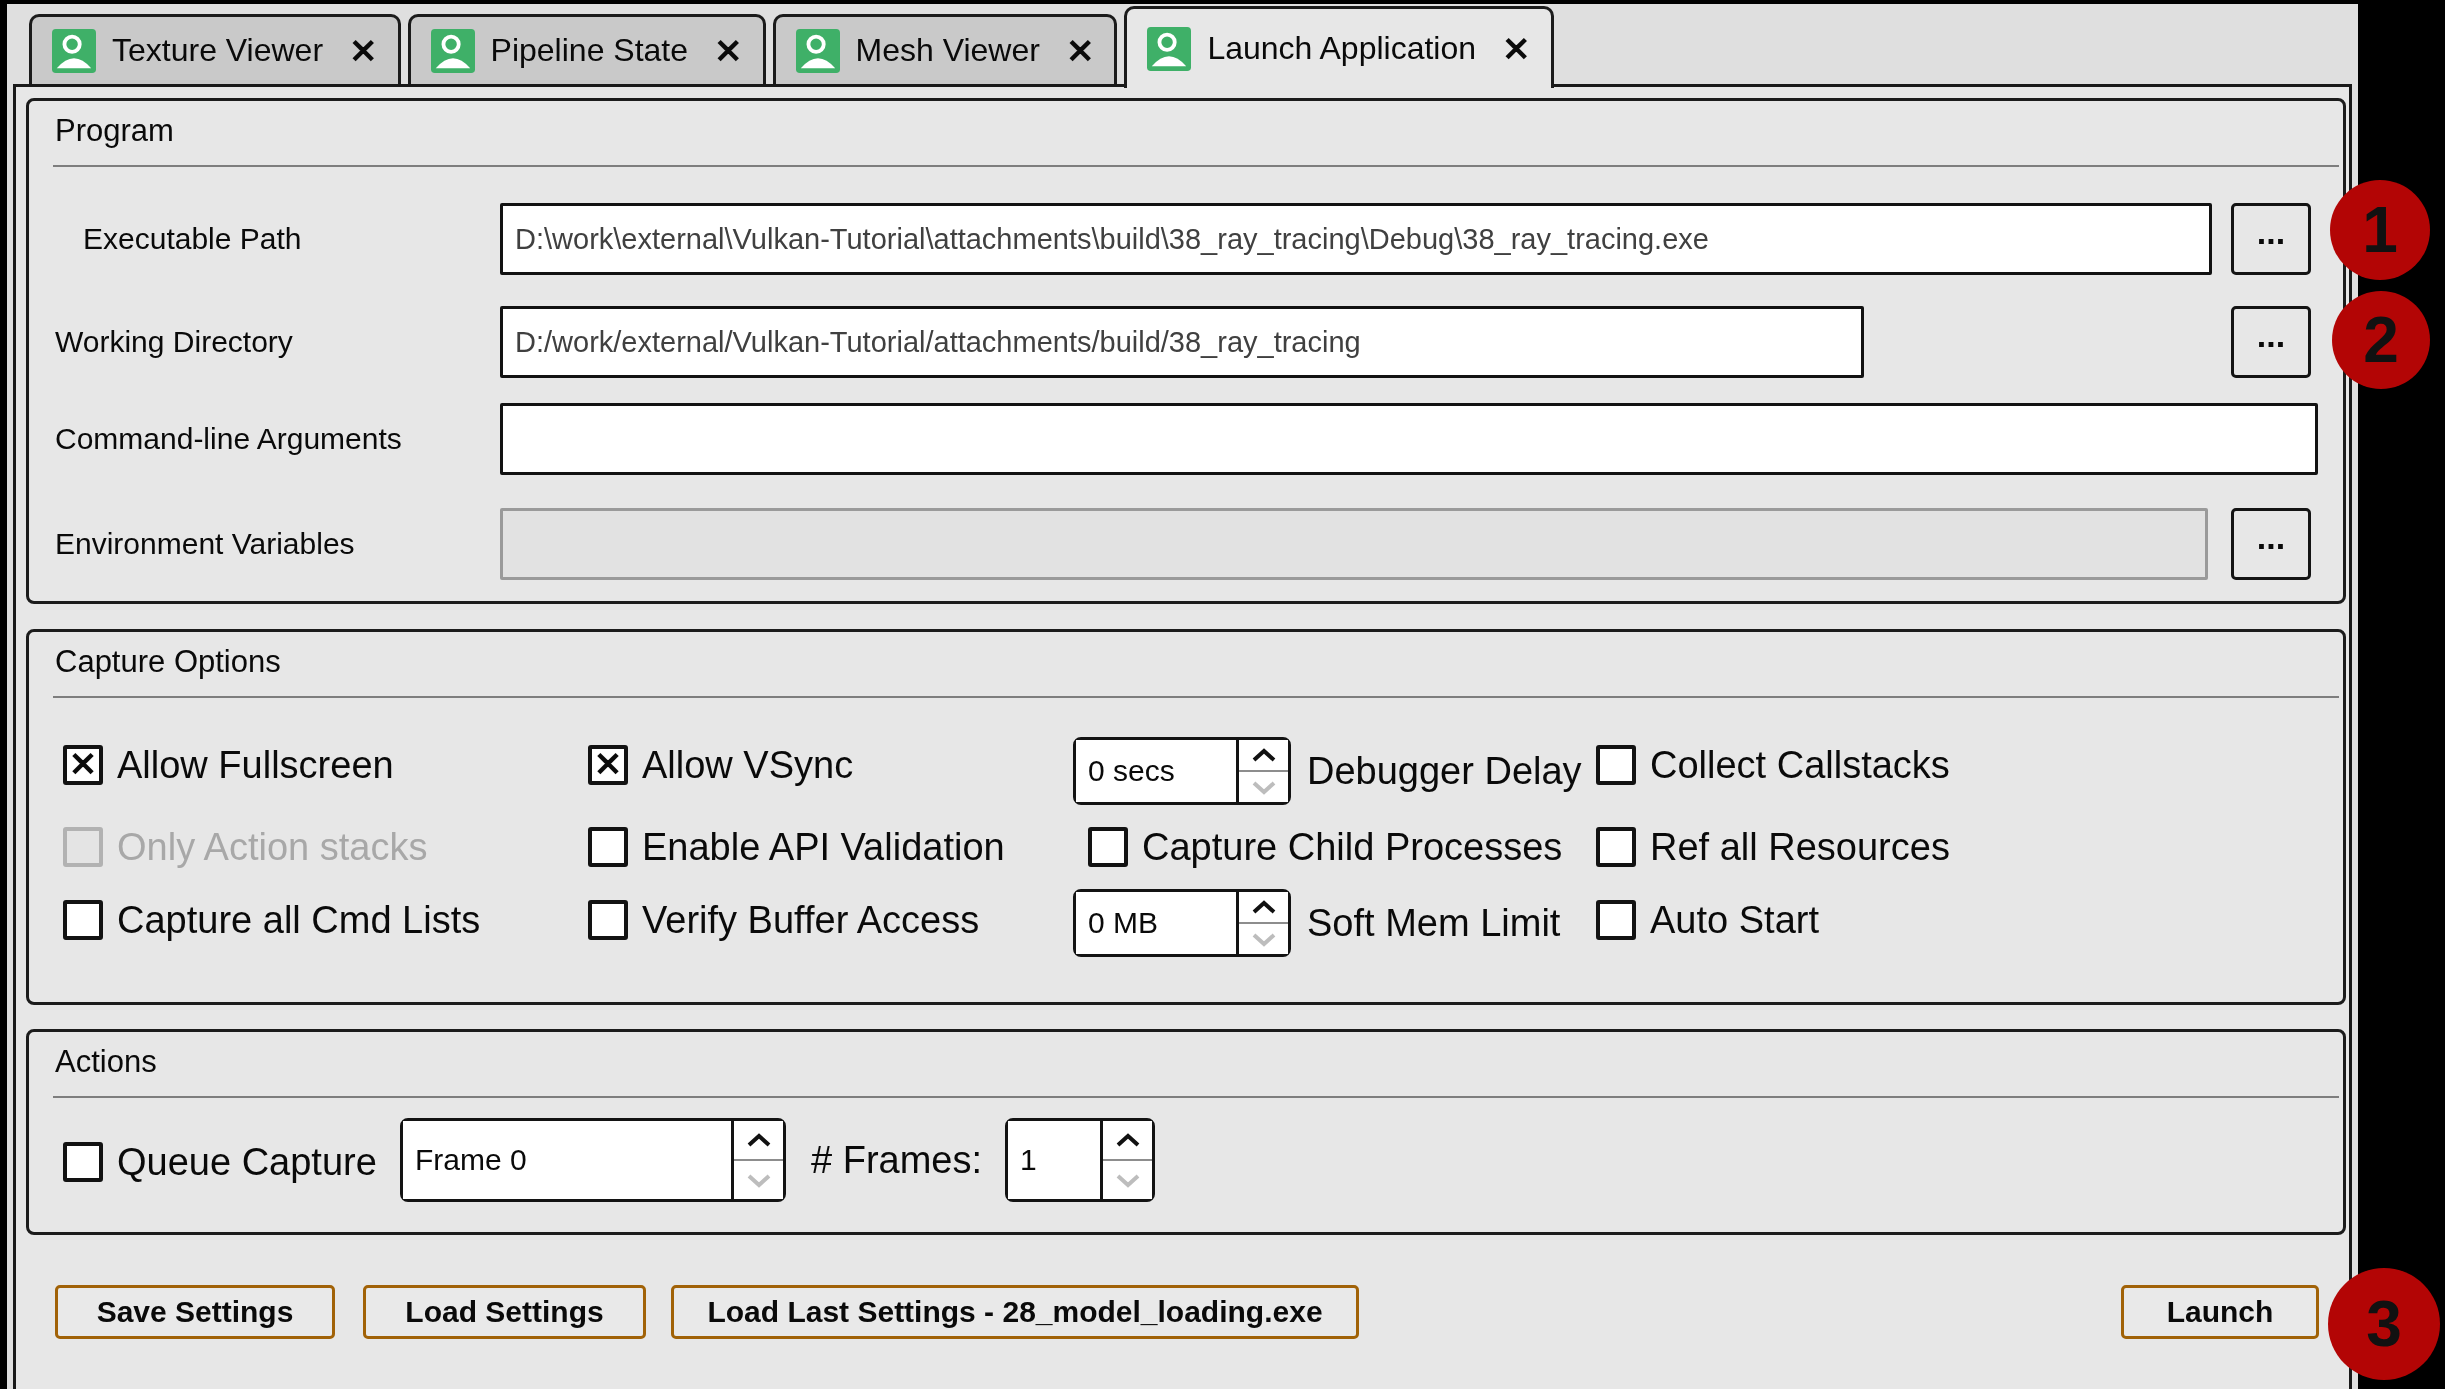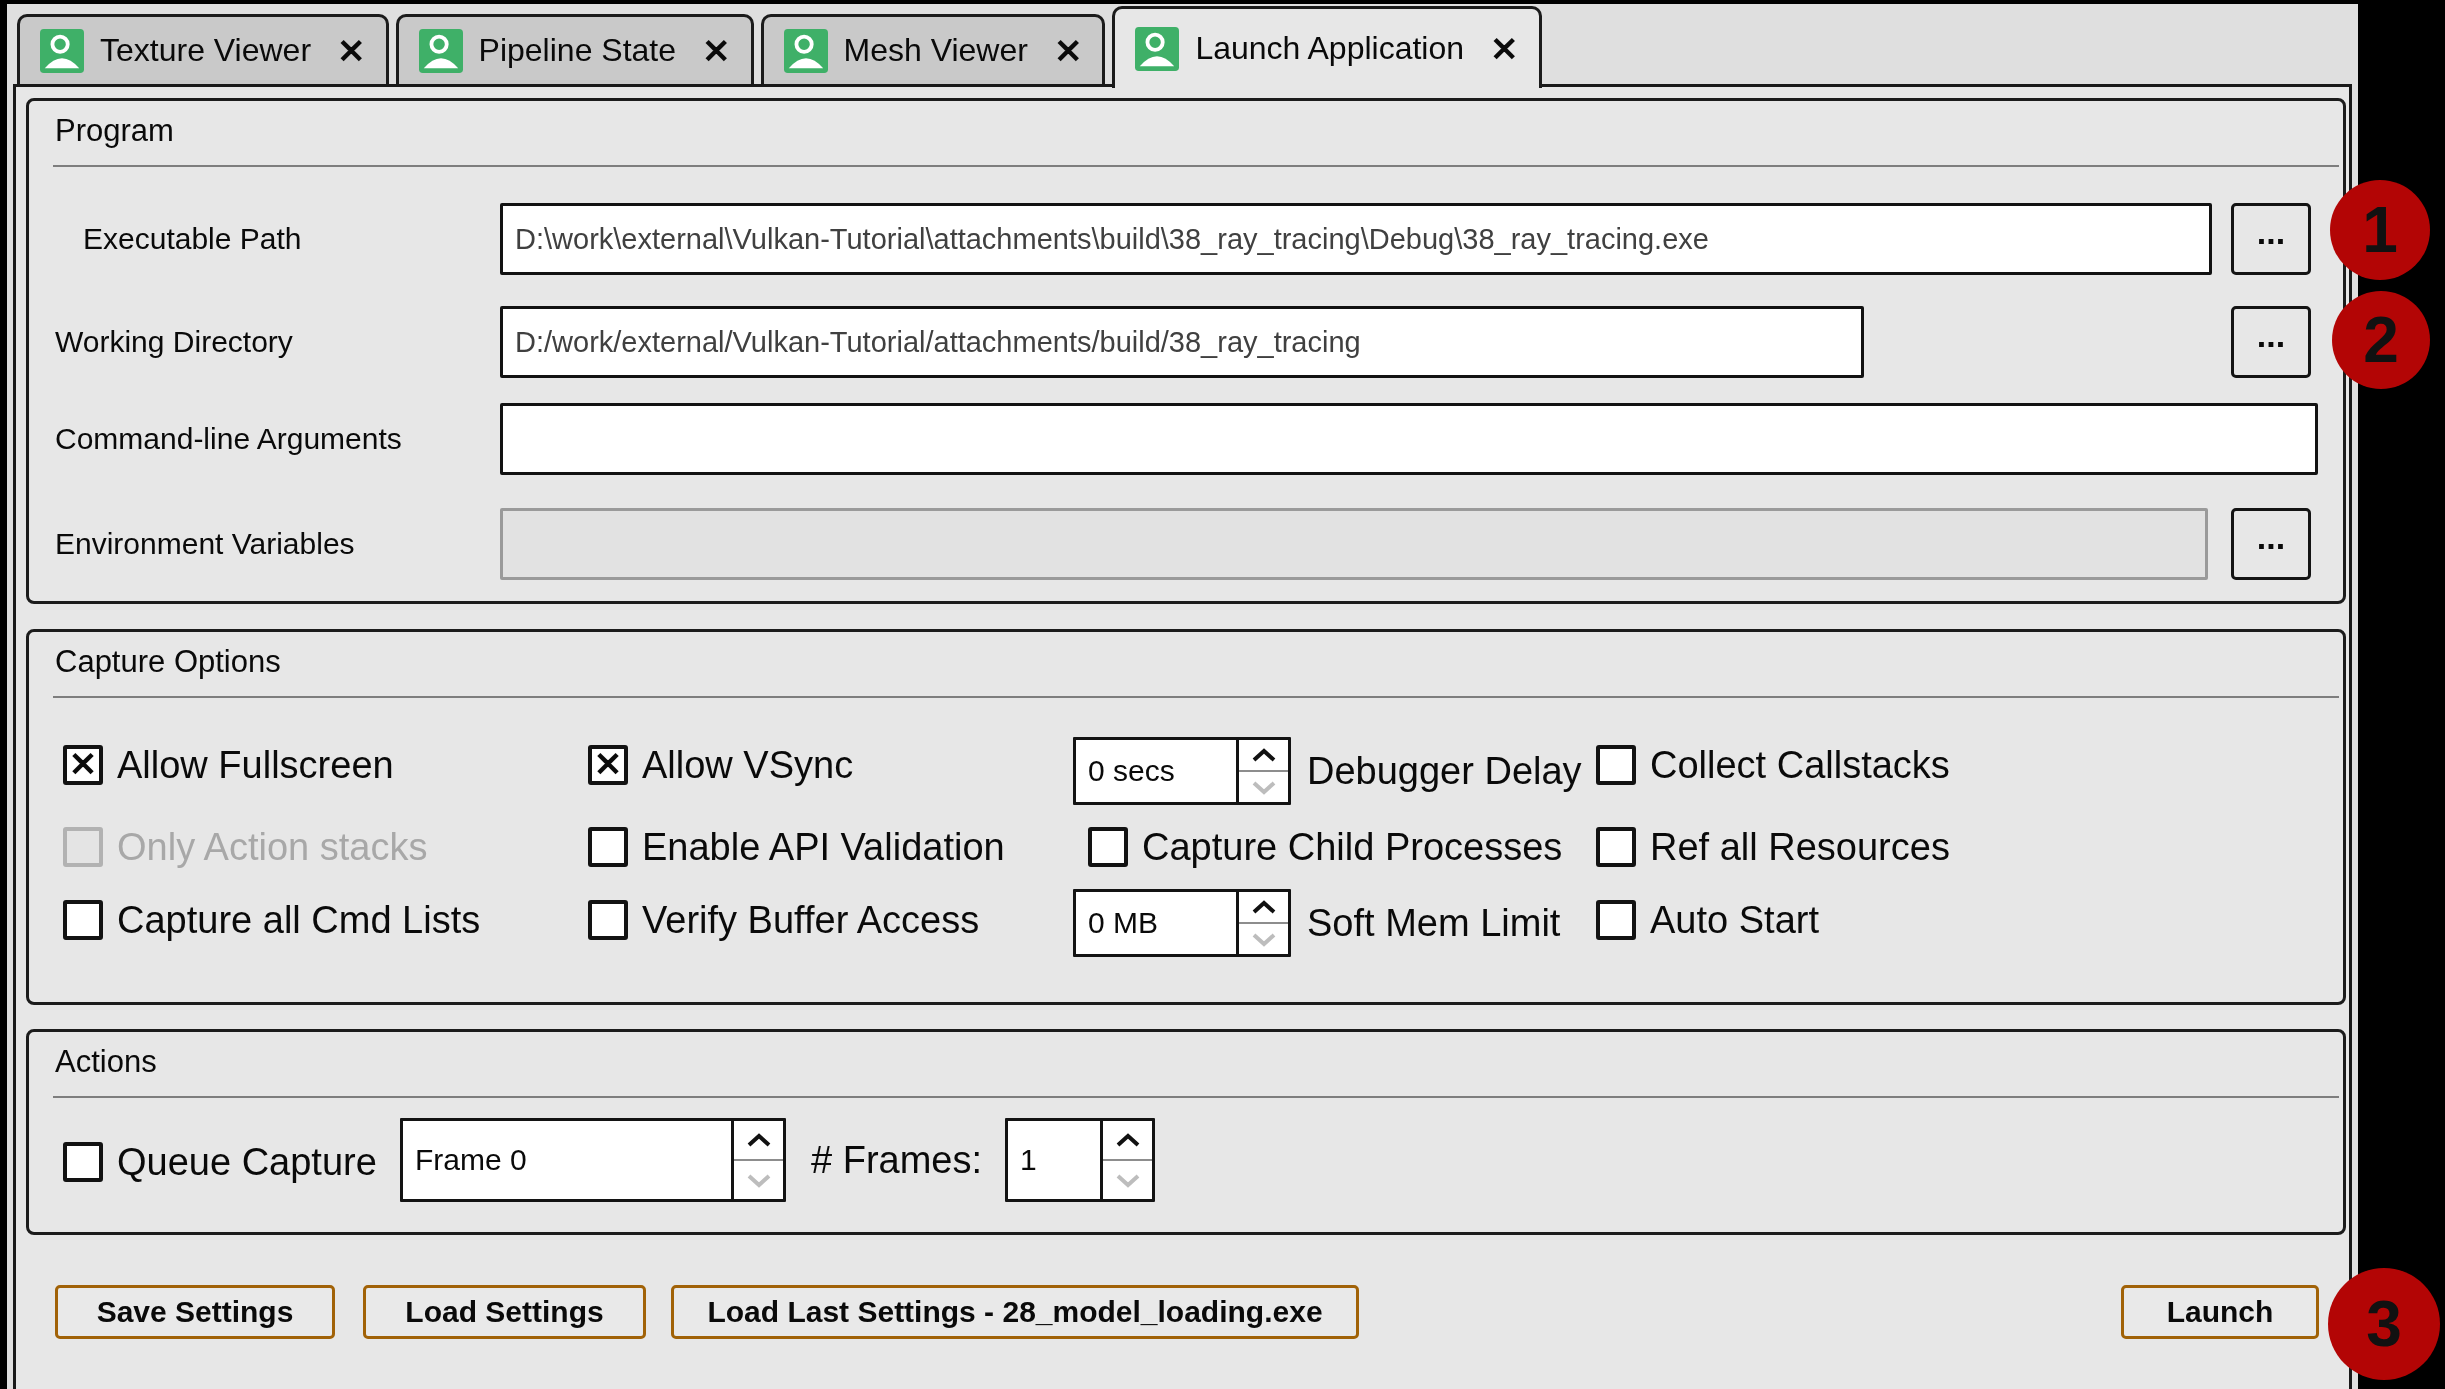--- a/index.html
+++ b/index.html
@@ -3,21 +3,21 @@
 <meta charset="utf-8">
 <style>
   * { margin:0; padding:0; box-sizing:border-box; }
   html,body { width:2445px; height:1389px; background:#000; overflow:hidden;
               font-family:"Liberation Sans", sans-serif; color:#0a0a0a; }
 
   .app { position:absolute; left:7px; top:4px; width:2351px; height:1385px; background:#dfdfdf; }
 
   
   .tabbar { position:absolute; left:0; top:0; width:100%; height:80px;
-            display:flex; align-items:flex-end; padding-left:10px; z-index:5; }
+            display:flex; align-items:flex-end; padding-left:22px; z-index:5; }
   .tab { height:70px; background:#c9c9c9; border:3px solid #1b1b1b; border-bottom:none;
          border-radius:10px 10px 0 0; display:flex; align-items:center; gap:16px;
          padding:0 20px; margin-right:7px; font-size:32px; cursor:default; }
   .tab.active { height:82px; background:#e7e7e7; position:relative; top:4px; z-index:6; }
   .tab-icon { width:44px; height:44px; flex:0 0 auto; }
   .tab-close { font-size:34px; font-weight:700; margin-left:10px; line-height:1; }
 
   
   .content { position:absolute; left:6px; top:80px; width:2339px; height:1305px;
              background:#e7e7e7; border:3px solid #191919; border-bottom:none; z-index:2; }
@@ -40,21 +40,21 @@
   
   .opt { position:absolute; display:flex; align-items:center; gap:14px; height:44px; }
   .cb { width:40px; height:40px; border:4px solid #121212; border-radius:3px; background:#fff;
         display:flex; align-items:center; justify-content:center; flex:0 0 auto; }
   .cb .mark { font-size:34px; font-weight:700; line-height:1; margin-top:-2px; }
   .opt-label { font-size:38px; white-space:nowrap; }
   .opt.disabled .cb { border-color:#b2b2b2; background:#e4e4e4; }
   .opt.disabled .opt-label { color:#a8a8a8; }
 
   
-  .spin { position:absolute; display:flex; border:3px solid #131313; border-radius:1px; background:#7dd3fc; }
+  .spin { position:absolute; display:flex; border:3px solid #131313; border-radius:8px; background:#7dd3fc; }
   .spin-val { flex:1; font-size:30px; display:flex; align-items:center; padding-left:12px; background:#fff; }
   .spin-btns { width:52px; border-left:3px solid #131313; display:flex; flex-direction:column; background:#fff; }
   .spin-up, .spin-down { flex:1; display:flex; align-items:center; justify-content:center; }
   .spin-up { border-bottom:2px solid #8d8d8d; color:#111; }
   .spin-down { color:#bdbdbd; }
 
   
   .btn { position:absolute; height:54px; border:3px solid #a16207; border-radius:5px;
          background:#e9e9e9; font-size:30px; display:flex; align-items:center;
          justify-content:center; cursor:default;font-weight:bold; }

